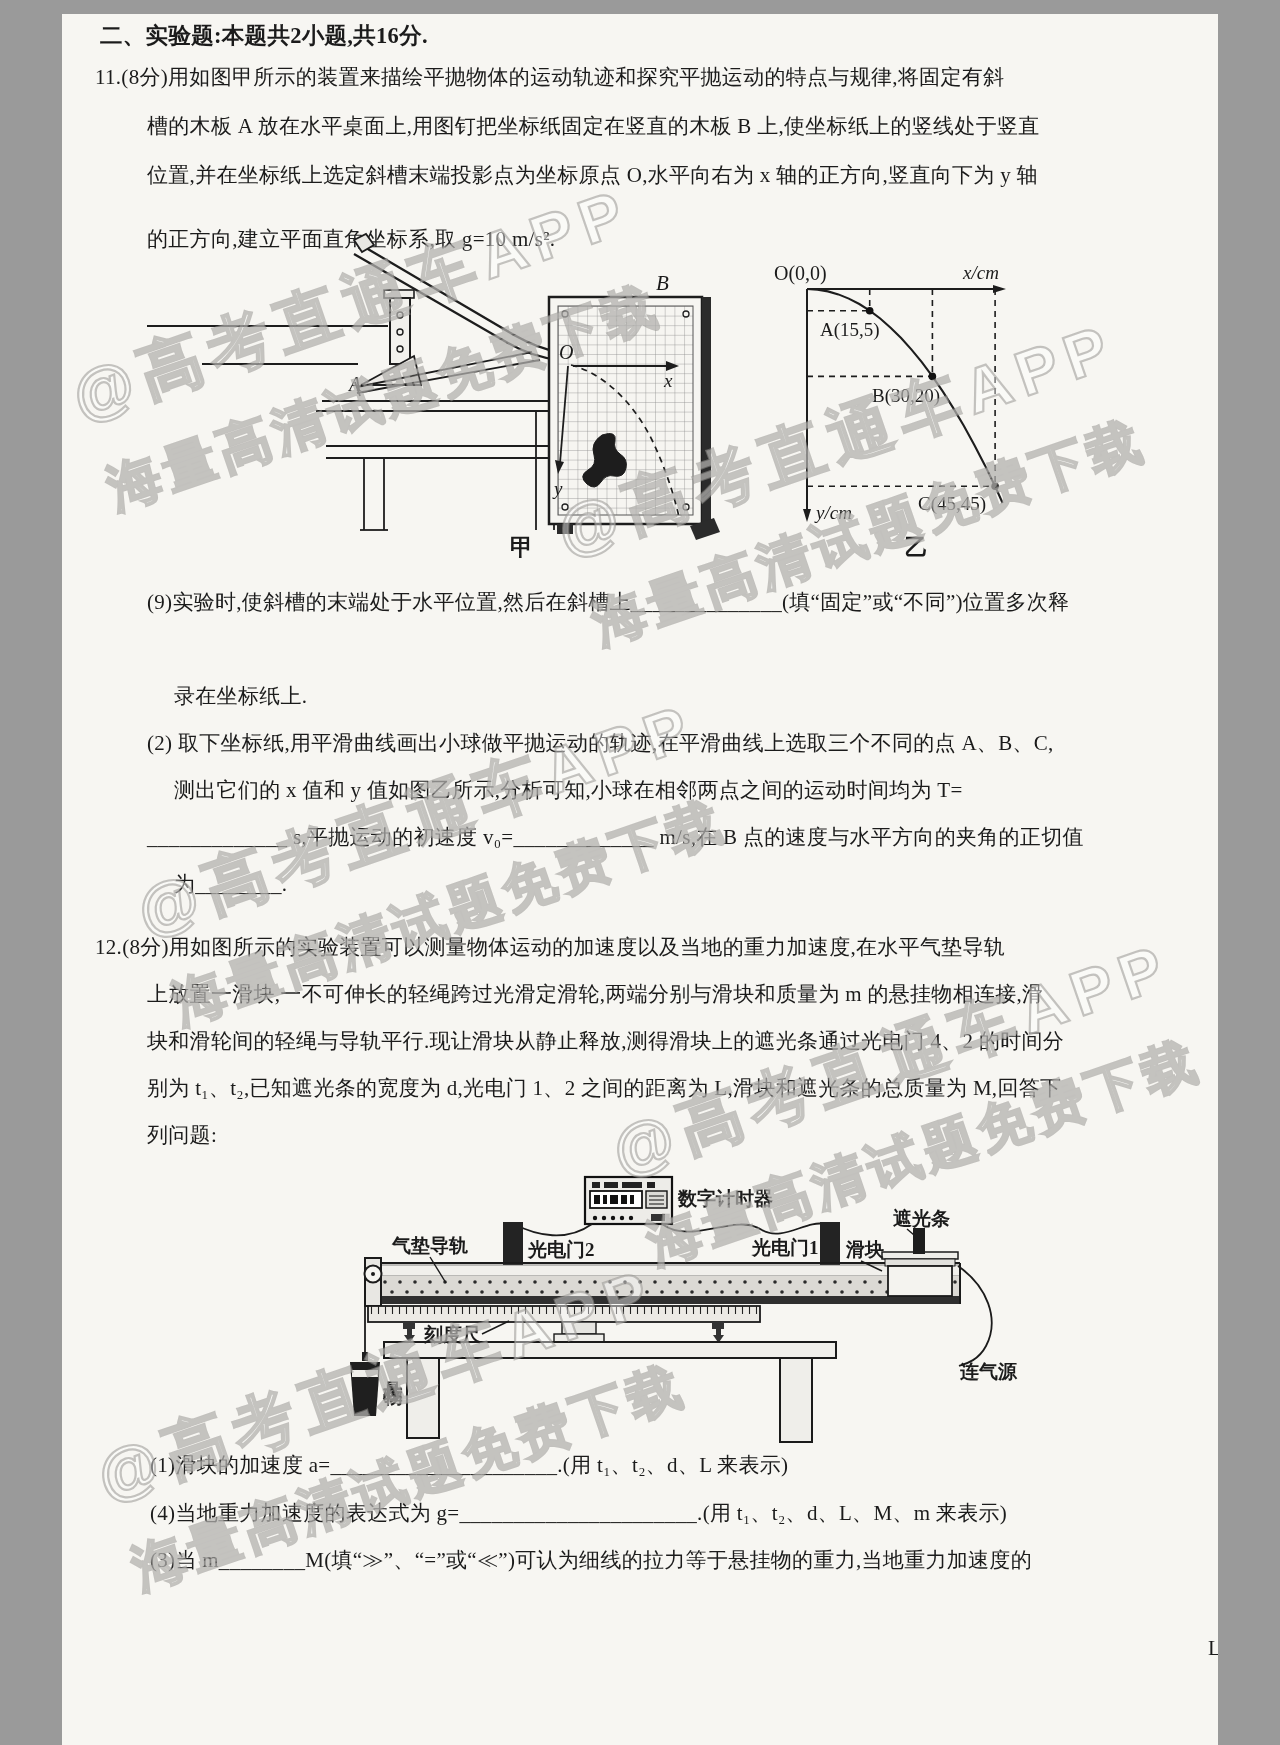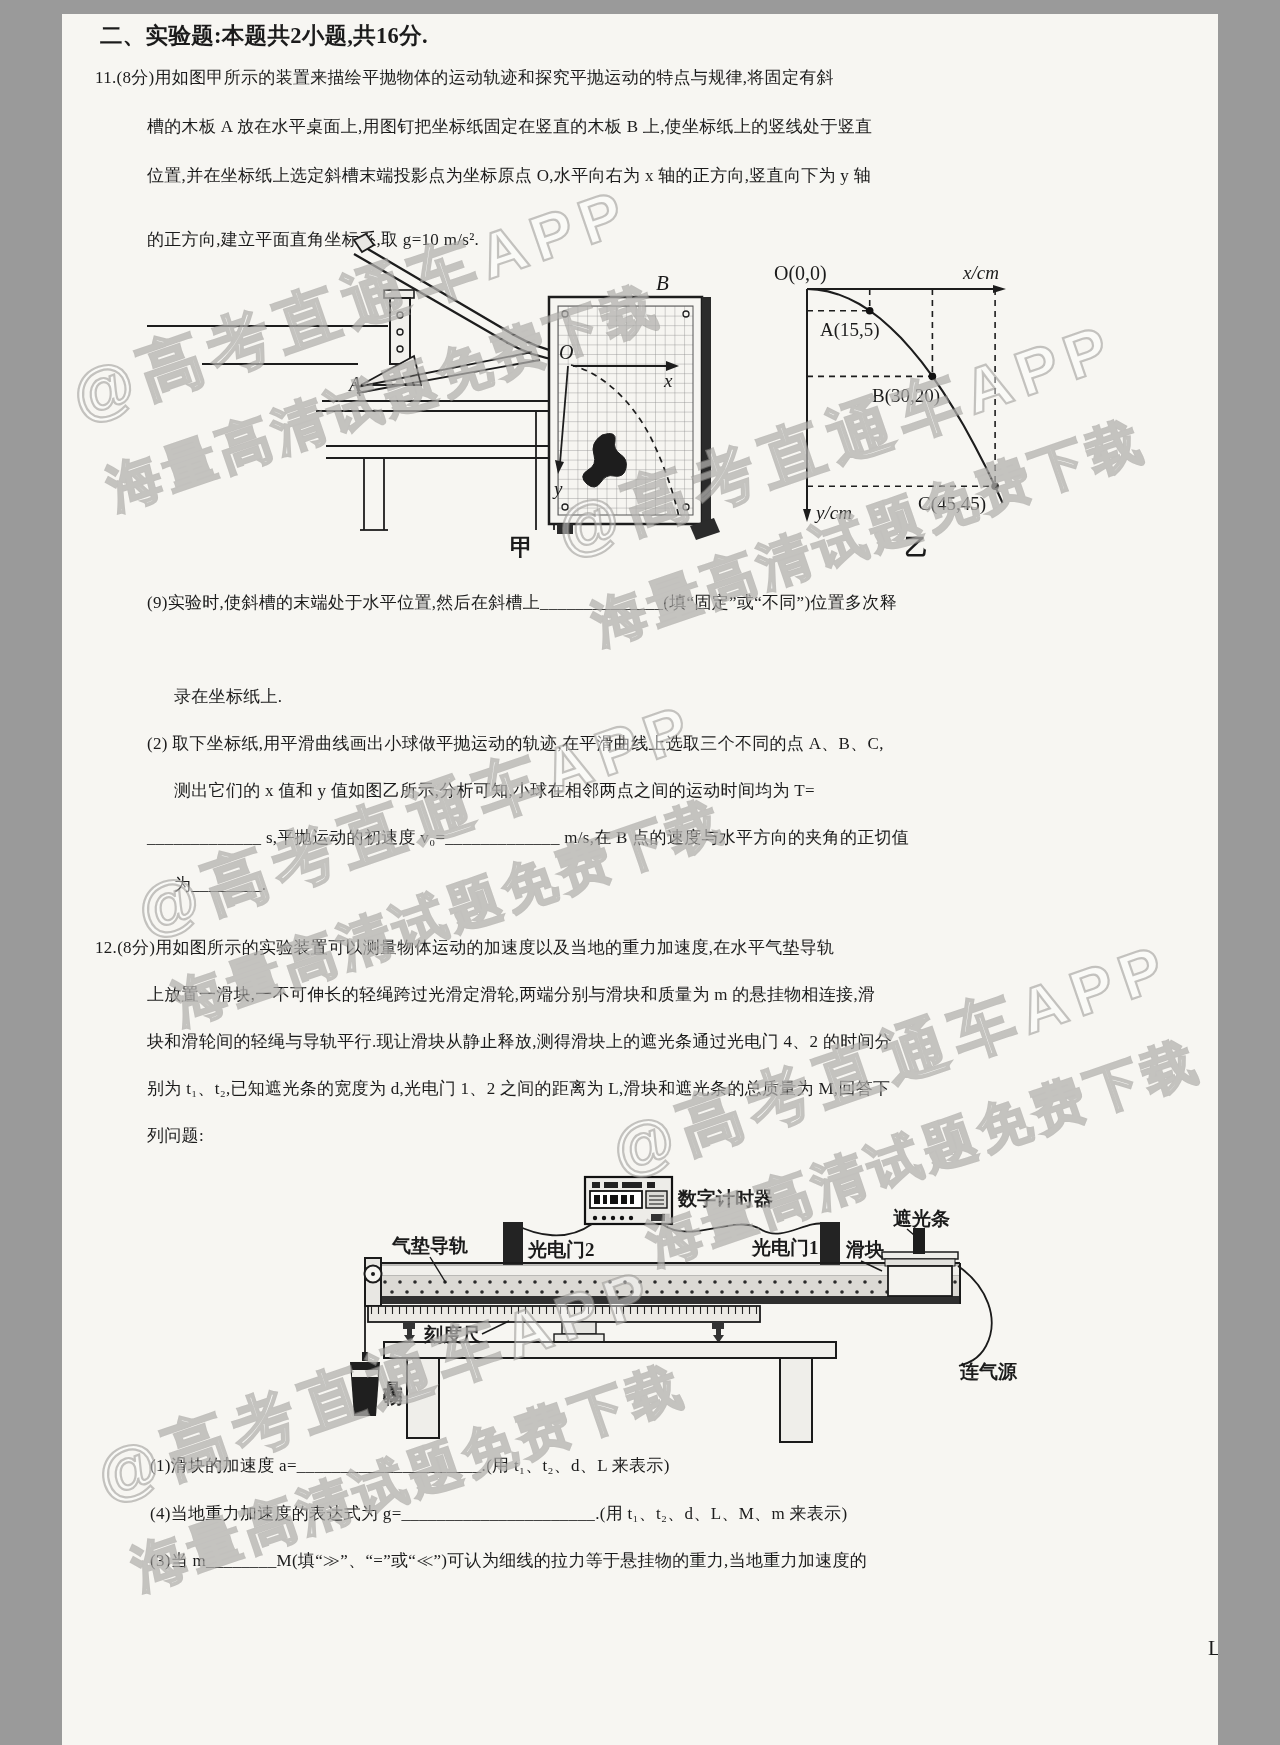--- a/index.html
+++ b/index.html
@@ -1,18 +1,18 @@
 <!DOCTYPE html>
 <html><head>
 <meta charset="utf-8">
 <style>
   html,body{margin:0;padding:0;background:#9a9a9a;}
   .page{position:relative;width:1156px;height:1745px;margin:14px auto;background:#f7f6f2;
         font-family:"Liberation Serif","DejaVu Serif",serif;color:#1b1b1b;overflow:hidden;}
-  .line{position:absolute;font-size:17px;line-height:27px;letter-spacing:0.3px;white-space:pre;}
+  .line{position:absolute;font-size:21px;line-height:27px;letter-spacing:0.3px;white-space:pre;}
   .hdr{font-weight:bold;font-size:22.5px;}
   .cap{position:absolute;font-size:23px;font-weight:bold;letter-spacing:1px;}
   .footer-c{position:absolute;font-size:21px;font-weight:bold;white-space:pre;}
   .footer-r{position:absolute;font-size:21px;}
   .wm{position:absolute;width:660px;transform:rotate(-19deg);text-align:center;z-index:6;
       pointer-events:none;font-family:"Liberation Sans","DejaVu Sans",sans-serif;font-weight:bold;
       color:rgba(255,255,255,0.42);-webkit-text-stroke:2.2px rgba(152,149,145,0.55);}
   .wm .l1{font-size:63px;letter-spacing:9px;white-space:pre;}
   .wm .l2{font-size:53px;letter-spacing:5px;margin-top:20px;white-space:pre;}
   svg{position:absolute;overflow:visible;}

